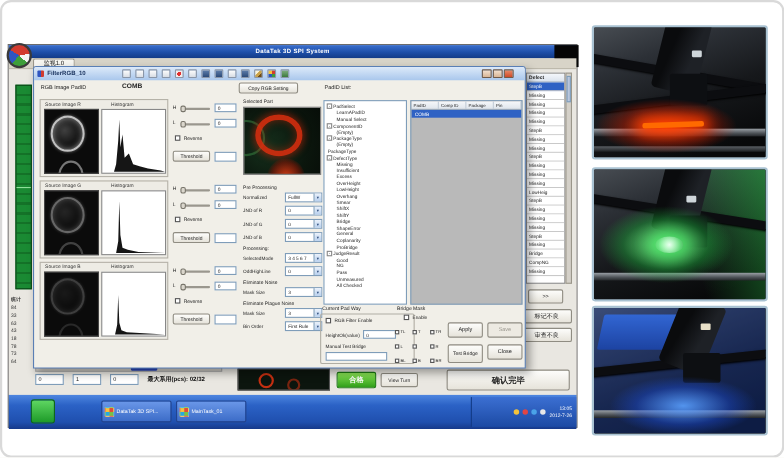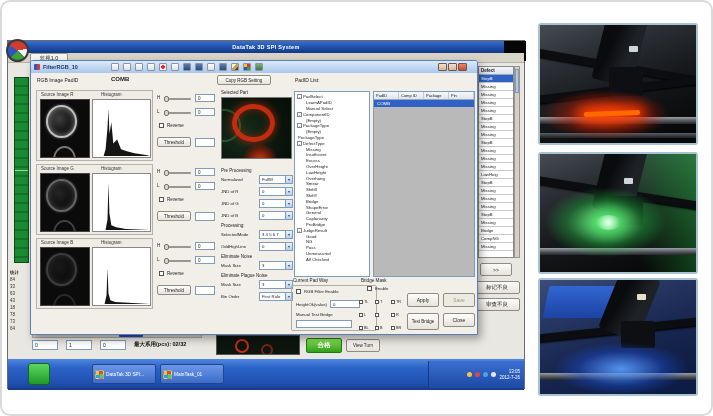--- a/index.html
+++ b/index.html
@@ -259,20 +259,21 @@
     <div class="sbox" style="left:24px">0</div>
     <div class="sbox" style="left:58px">1</div>
     <div class="sbox" style="left:92px">0</div>
     <div class="slabel">最大系用(pcs): 02/32</div>
     <div class="mini-thumb">
       <div class="mini-ring" style="left:18px;top:3px;width:14px;height:14px"></div>
       <div class="mini-ring" style="left:44px;top:8px;width:12px;height:12px;opacity:.6"></div>
     </div>
     <div class="pass-btn">合格</div>
     <div class="btn viewturn-btn">View Turn</div>
+    <div class="btn confirm-btn">确认完毕</div>
 
     <div class="taskbar">
       <div class="start-btn"></div>
       <div class="task-app" style="left:84px">
         <span class="win-flag"></span>
         <span>DataTak 3D SPI...</span>
       </div>
       <div class="task-app" style="left:152px">
         <span class="win-flag"></span>
         <span>MainTask_01</span>

